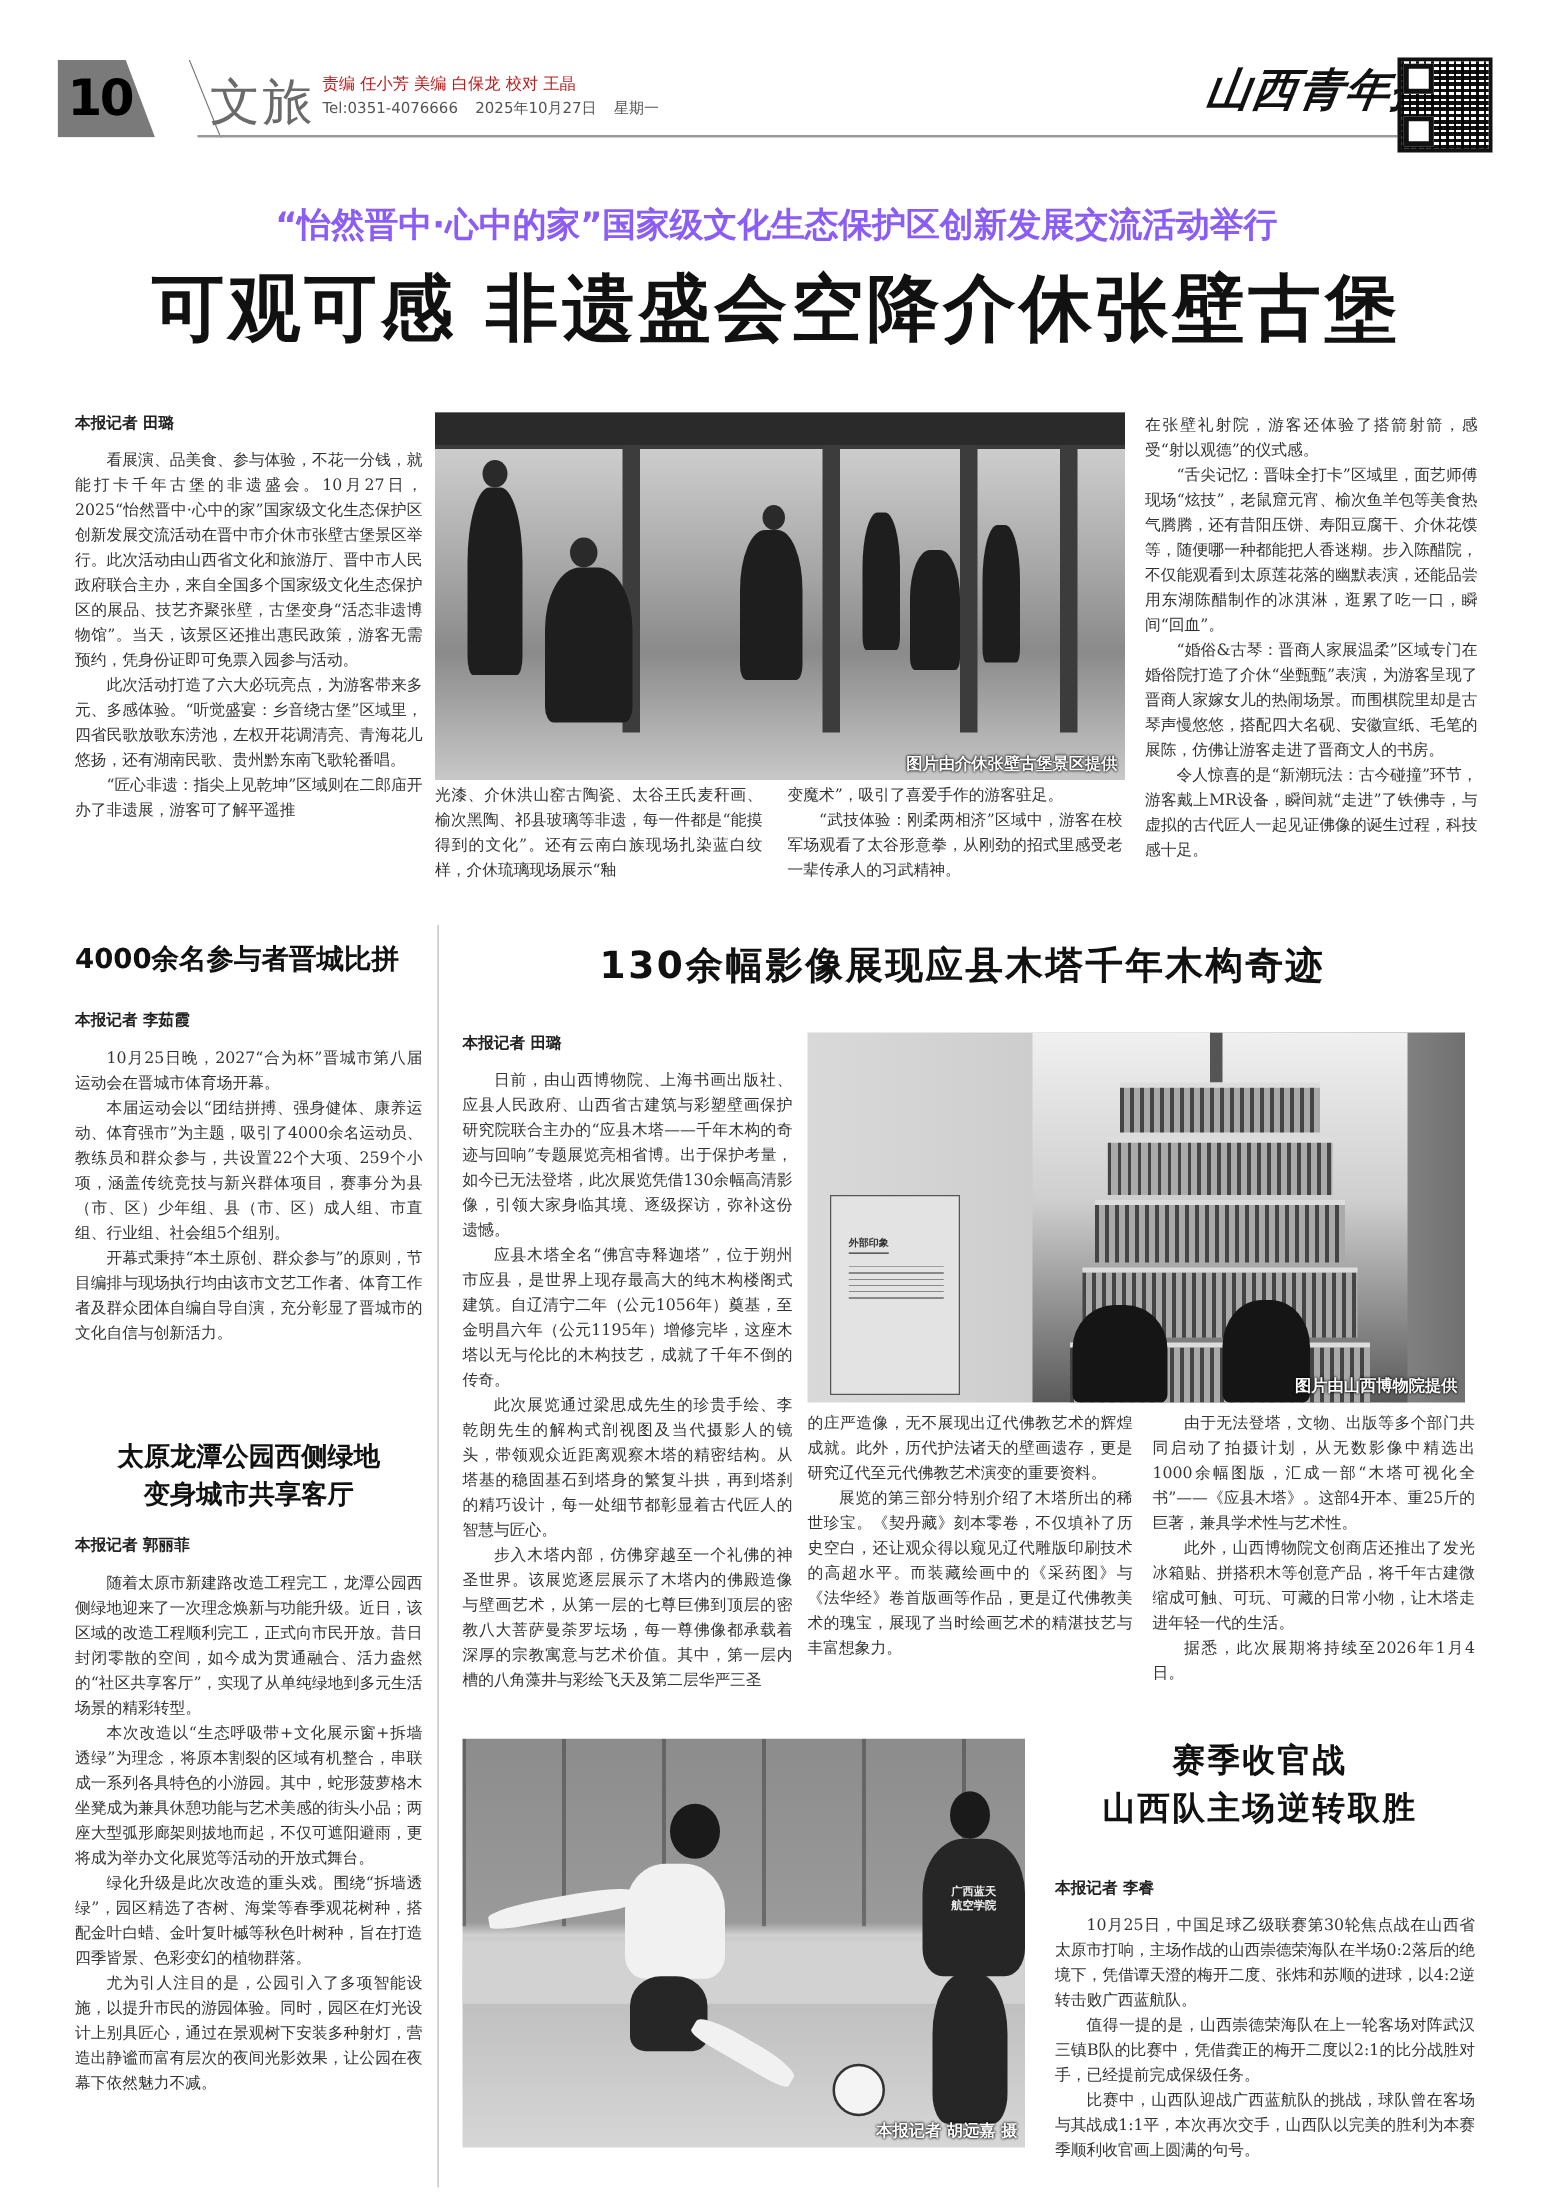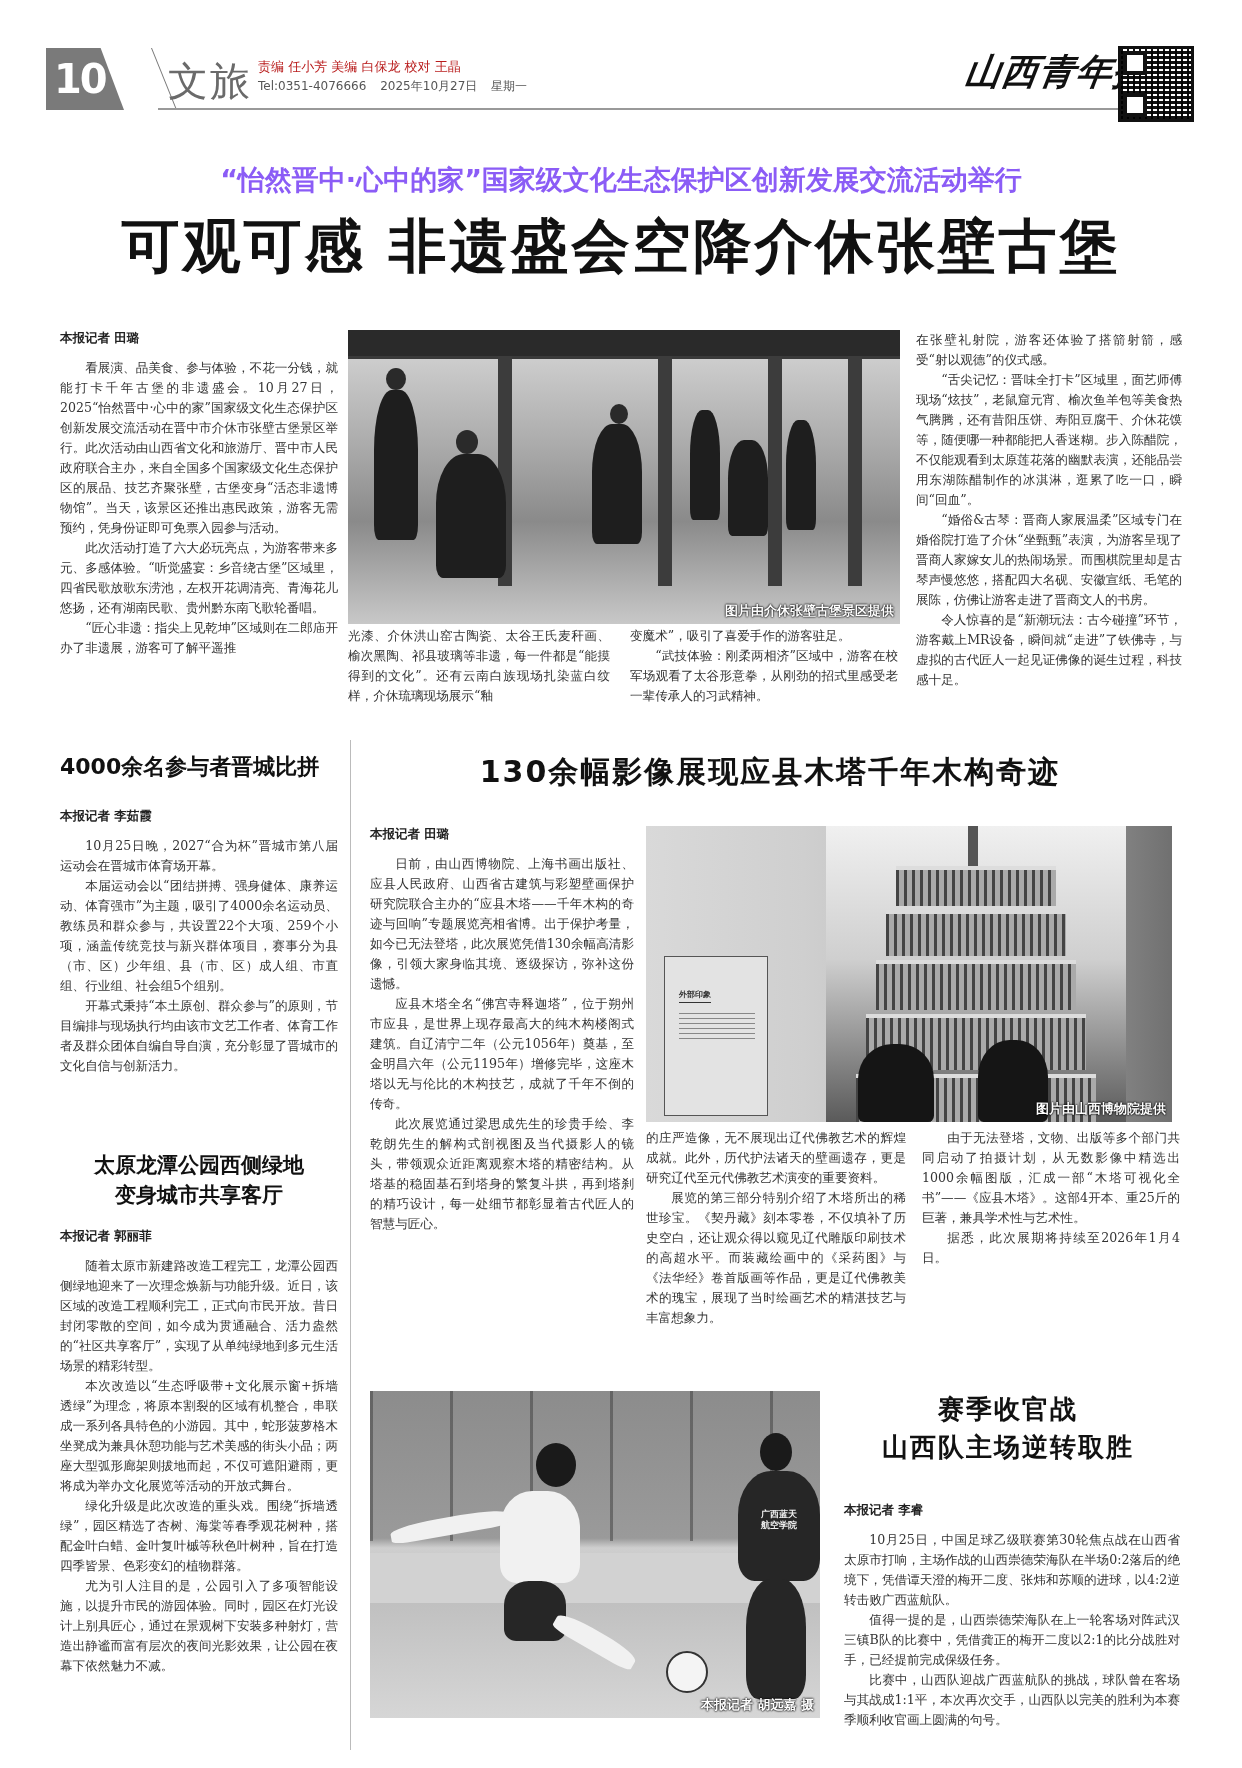--- a/index.html
+++ b/index.html
@@ -2,21 +2,21 @@
 <html><head>
 <meta charset="utf-8">
 <style>
   * { box-sizing: border-box; margin: 0; padding: 0; }
   html, body { width: 1242px; height: 1768px; background: #fff; overflow: hidden; }
   body { position: relative; font-family: "DejaVu Serif", "Liberation Serif", serif; color: #2a2a2a; }
 
   .abs { position: absolute; }
 
   
-  .page-num { left: 46px; top: 48px; width: 78px; height: 62px; background: #7a7a7a; clip-path: polygon(0 0, 70% 0, 100% 100%, 0 100%); color: #ffffff; font-family: "DejaVu Sans", sans-serif; font-weight: bold; font-size: 40px; line-height: 62px; padding-left: 8px; letter-spacing: -2px; }
+  .page-num { left: 46px; top: 48px; width: 78px; height: 62px; background: #7a7a7a; clip-path: polygon(0 0, 70% 0, 100% 100%, 0 100%); color: #000000; font-family: "DejaVu Sans", sans-serif; font-weight: bold; font-size: 40px; line-height: 62px; padding-left: 8px; letter-spacing: -2px; }
   .page-slash { left: 112px; top: 48px; width: 40px; height: 62px; border-right: 1.5px solid #777; transform: skewX(22deg); transform-origin: top left; }
   .section-name { left: 168px; top: 54px; font-size: 40px; color: #6a6a6a; font-family: "DejaVu Serif", serif; letter-spacing: 2px; }
   .editors { left: 258px; top: 58px; font-size: 13px; font-family: "DejaVu Sans", sans-serif; color: #b91c1c; }
   .tel-line { left: 258px; top: 78px; font-size: 12px; font-family: "DejaVu Sans", sans-serif; color: #555; }
   .tel-line span { margin-right: 10px; }
   .header-rule { left: 158px; top: 108px; width: 960px; height: 1.5px; background: #999; }
   .masthead { left: 965px; top: 48px; font-size: 36px; font-style: italic; font-weight: bold; font-family: "DejaVu Serif", serif; color: #111; letter-spacing: 1px; transform: skewX(-8deg); }
   .qr { left: 1118px; top: 46px; width: 76px; height: 76px; background:
     repeating-linear-gradient(0deg, #111 0 3px, #fff 3px 5px),
     repeating-linear-gradient(90deg, #111 0 2px, #fff 2px 6px); background-blend-mode: multiply; border: 3px solid #111; }
@@ -146,20 +146,21 @@
 </div>
 
 <div class="abs col-rule" style="left:350px; top:740px; height:1010px;"></div>
 
 <div class="abs headline-2" style="left:370px; top:752px; width:800px; text-align:center; font-size:30px; letter-spacing:2px;">130余幅影像展现应县木塔千年木构奇迹</div>
 <div class="abs byline" style="left:370px; top:826px;">本报记者 田璐</div>
 <div class="abs body-text" style="left:370px; top:854px; width:264px;">
   <p>日前，由山西博物院、上海书画出版社、应县人民政府、山西省古建筑与彩塑壁画保护研究院联合主办的“应县木塔——千年木构的奇迹与回响”专题展览亮相省博。出于保护考量，如今已无法登塔，此次展览凭借130余幅高清影像，引领大家身临其境、逐级探访，弥补这份遗憾。</p>
   <p>应县木塔全名“佛宫寺释迦塔”，位于朔州市应县，是世界上现存最高大的纯木构楼阁式建筑。自辽清宁二年（公元1056年）奠基，至金明昌六年（公元1195年）增修完毕，这座木塔以无与伦比的木构技艺，成就了千年不倒的传奇。</p>
   <p>此次展览通过梁思成先生的珍贵手绘、李乾朗先生的解构式剖视图及当代摄影人的镜头，带领观众近距离观察木塔的精密结构。从塔基的稳固基石到塔身的繁复斗拱，再到塔刹的精巧设计，每一处细节都彰显着古代匠人的智慧与匠心。</p>
+  <p>步入木塔内部，仿佛穿越至一个礼佛的神圣世界。该展览逐层展示了木塔内的佛殿造像与壁画艺术，从第一层的七尊巨佛到顶层的密教八大菩萨曼荼罗坛场，每一尊佛像都承载着深厚的宗教寓意与艺术价值。其中，第一层内槽的八角藻井与彩绘飞天及第二层华严三圣</p>
 </div>
 
 <div class="abs photo photo-pagoda">
   <div class="abs pg-panel">
     <div class="abs pg-panel-title">外部印象</div>
     <div class="abs pg-panel-lines"></div>
   </div>
   <div class="abs pg-image">
     <div class="abs" style="left:142px; top:0; width:10px; height:40px; background:#555;"></div>
     <div class="abs pg-tier" style="left:70px; top:40px; width:160px; height:40px;"></div>
@@ -172,20 +173,21 @@
   <div class="abs pg-silhouette" style="left:332px; top:214px; width:70px; height:82px;"></div>
   <div class="caption">图片由山西博物院提供</div>
 </div>
 
 <div class="abs body-text" style="left:646px; top:1128px; width:260px;">
   <div>的庄严造像，无不展现出辽代佛教艺术的辉煌成就。此外，历代护法诸天的壁画遗存，更是研究辽代至元代佛教艺术演变的重要资料。</div>
   <p>展览的第三部分特别介绍了木塔所出的稀世珍宝。《契丹藏》刻本零卷，不仅填补了历史空白，还让观众得以窥见辽代雕版印刷技术的高超水平。而装藏绘画中的《采药图》与《法华经》卷首版画等作品，更是辽代佛教美术的瑰宝，展现了当时绘画艺术的精湛技艺与丰富想象力。</p>
 </div>
 <div class="abs body-text" style="left:922px; top:1128px; width:258px;">
   <p>由于无法登塔，文物、出版等多个部门共同启动了拍摄计划，从无数影像中精选出1000余幅图版，汇成一部“木塔可视化全书”——《应县木塔》。这部4开本、重25斤的巨著，兼具学术性与艺术性。</p>
+  <p>此外，山西博物院文创商店还推出了发光冰箱贴、拼搭积木等创意产品，将千年古建微缩成可触、可玩、可藏的日常小物，让木塔走进年轻一代的生活。</p>
   <p>据悉，此次展期将持续至2026年1月4日。</p>
 </div>
 
 <div class="abs photo photo-football">
   <div class="abs fb-fence"></div>
   <div class="abs fb-board"></div>
   <div class="abs fb-head" style="left:166px; top:52px; width:40px; height:44px;"></div>
   <div class="abs fb-white-player" style="left:130px; top:100px; width:80px; height:92px;"></div>
   <div class="abs fb-white-player" style="left:20px; top:126px; width:120px; height:18px; transform:rotate(-10deg);"></div>
   <div class="abs fb-dark-player" style="left:134px; top:190px; width:62px; height:60px;"></div>

